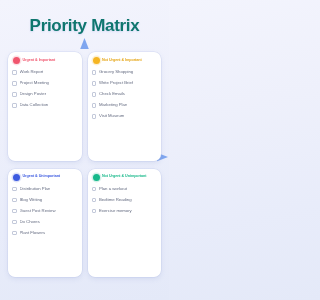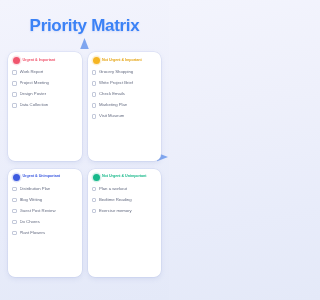--- a/index.html
+++ b/index.html
@@ -14,21 +14,21 @@
     font-family: "Liberation Sans", sans-serif;
     background: linear-gradient(170deg, #f3f4fd 0%, #eef0fb 35%, #e8ecfa 70%, #e4e9f8 100%);
     position: relative;
   }
 
   
   #page-title {
     text-align: center;
     font-size: 17px;
     font-weight: bold;
-    color: #3b82f6;
+    color: #0f766e;
     letter-spacing: -0.3px;
     padding-top: 17px;
     line-height: 1;
     text-shadow: 0 1px 2px rgba(90,110,220,0.18);
   }
 
   
   .axes {
     position: absolute;
     left: 0; top: 0;

